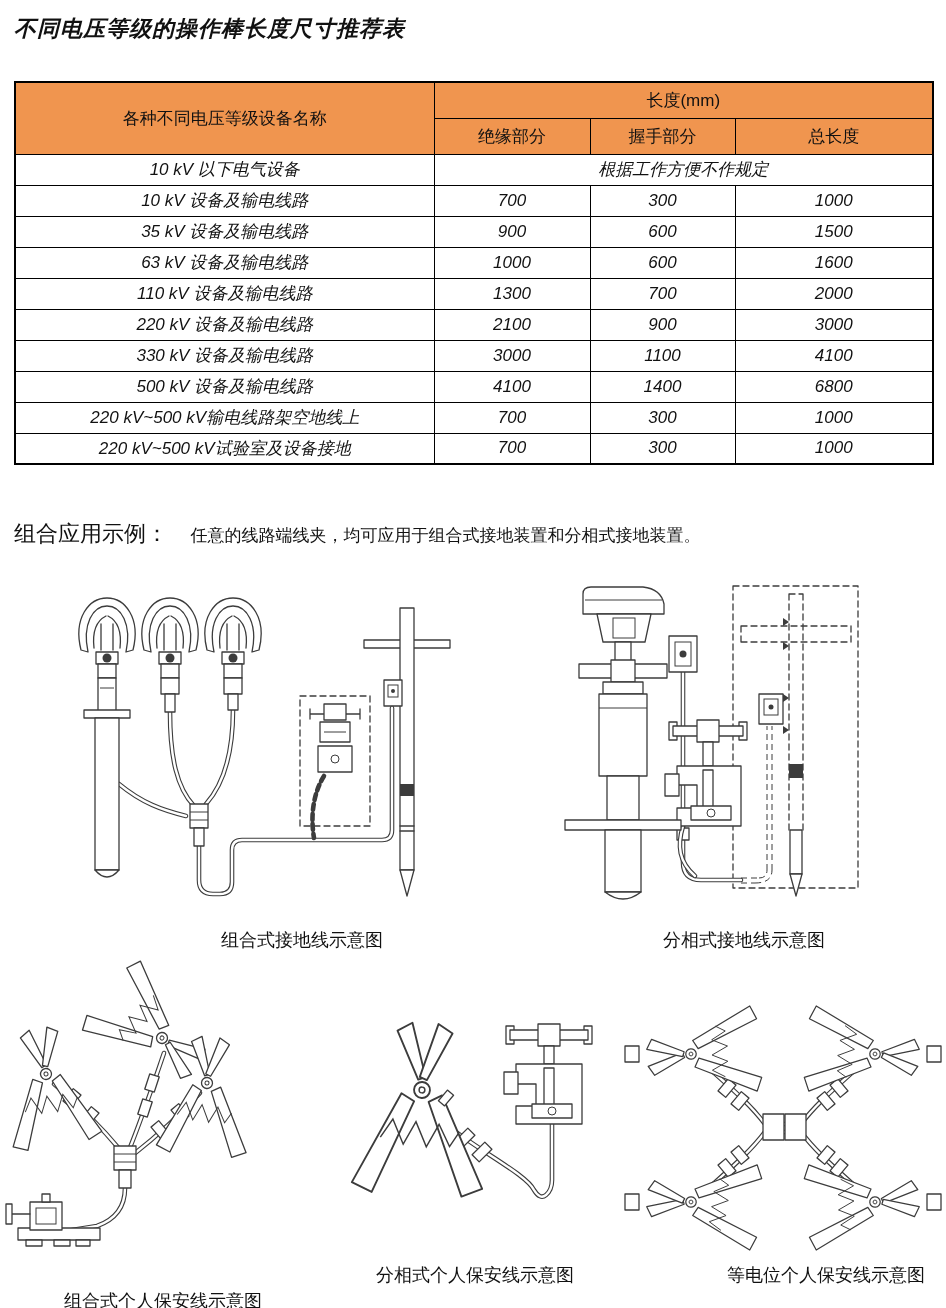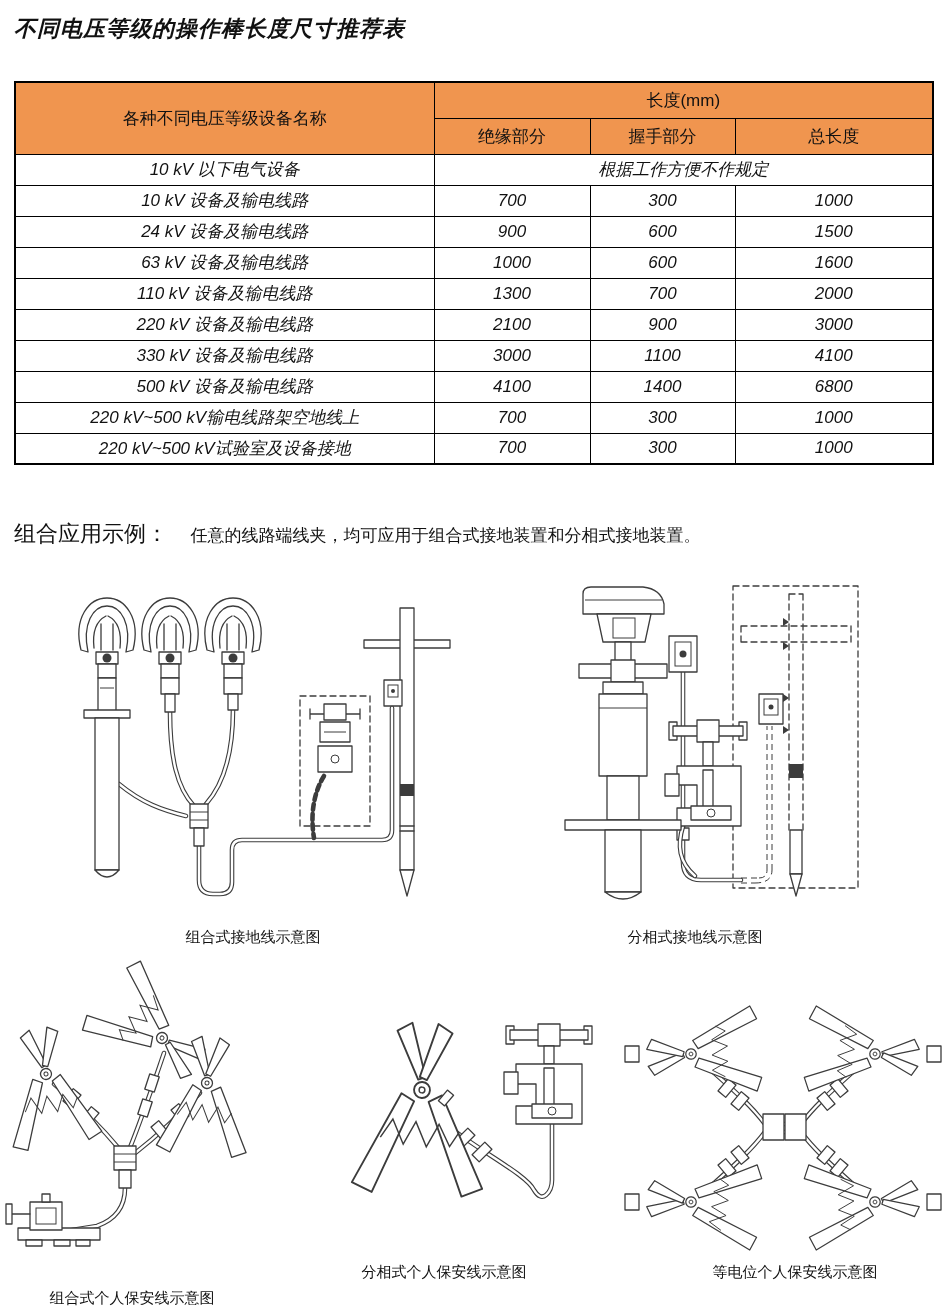--- a/index.html
+++ b/index.html
@@ -32,21 +32,21 @@
   .section-desc{font-size:17px;display:inline-block;vertical-align:baseline;margin-left:18px;}
   
   svg{position:absolute;overflow:visible;}
   .ln{fill:none;stroke:var(--line);stroke-width:1.3;stroke-linejoin:round;stroke-linecap:round;}
   .wf{fill:#ffffff;stroke:var(--line);stroke-width:1.3;stroke-linejoin:round;}
   .thin{fill:none;stroke:var(--line);stroke-width:1;}
   .fillb{fill:var(--line);stroke:none;}
   .co{fill:none;stroke:var(--line);stroke-width:4.6;stroke-linejoin:round;stroke-linecap:round;}
   .ci{fill:none;stroke:#ffffff;stroke-width:2.4;stroke-linejoin:round;stroke-linecap:round;}
   .dsh{stroke-dasharray:6 4;}
-  .caption{position:absolute;width:260px;text-align:center;font-size:15px;}
+  .caption{position:absolute;width:260px;text-align:right;font-size:18px;}
 </style>
 </head>
 <body>
 
 <svg width="0" height="0" style="position:absolute">
   <defs>
     <g id="g-clamp">
       <path class="wf" d="M-5,8 L-31,72 L-45,66 L-14,3 Z"></path>
       <path class="wf" d="M5,8 L31,72 L45,66 L14,3 Z"></path>
       <path class="wf" d="M-3,-7 L-19,-40 L-9,-46 L2,-9 Z"></path>
@@ -93,21 +93,21 @@
         <td>10 kV 以下电气设备</td>
         <td colspan="3">根据工作方便不作规定</td>
       </tr>
       <tr class="drow">
         <td>10 kV 设备及输电线路</td>
         <td>700</td>
         <td>300</td>
         <td>1000</td>
       </tr>
       <tr class="drow">
-        <td>24 kV 设备及输电线路</td>
+        <td>35 kV 设备及输电线路</td>
         <td>900</td>
         <td>600</td>
         <td>1500</td>
       </tr>
       <tr class="drow">
         <td>63 kV 设备及输电线路</td>
         <td>1000</td>
         <td>600</td>
         <td>1600</td>
       </tr>

